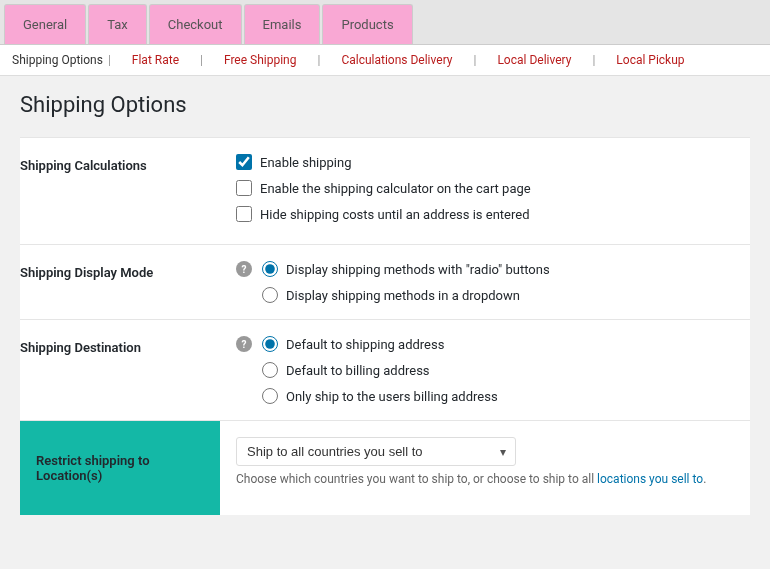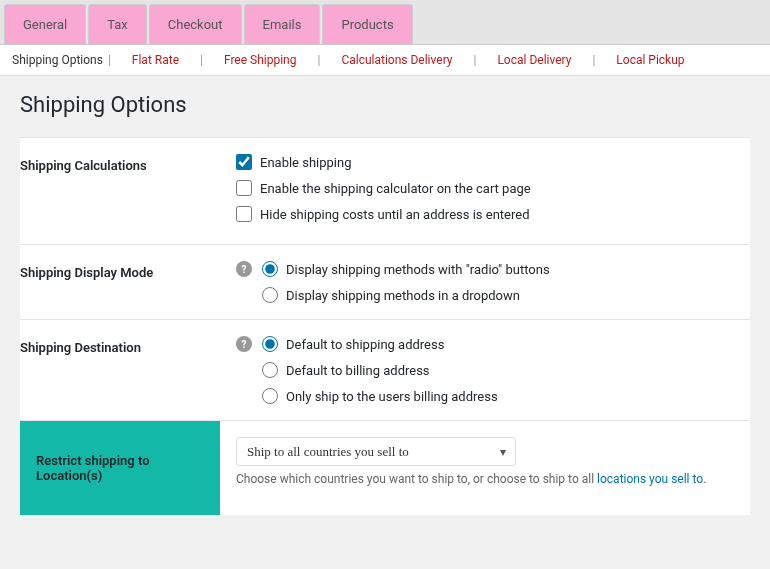--- a/index.html
+++ b/index.html
@@ -165,21 +165,20 @@
       appearance: none;
       -webkit-appearance: none;
       background: #fff;
       border: 1px solid #ddd;
       border-radius: 3px;
       padding: 6px 30px 6px 10px;
       font-size: 13px;
       color: #333;
       min-width: 280px;
       cursor: pointer;
-      font-family: Liberation Serif, serif;
     }
     .select-wrapper::after {
       content: "▾";
       position: absolute;
       right: 10px;
       top: 50%;
       transform: translateY(-50%);
       pointer-events: none;
       color: #555;
       font-size: 12px;

